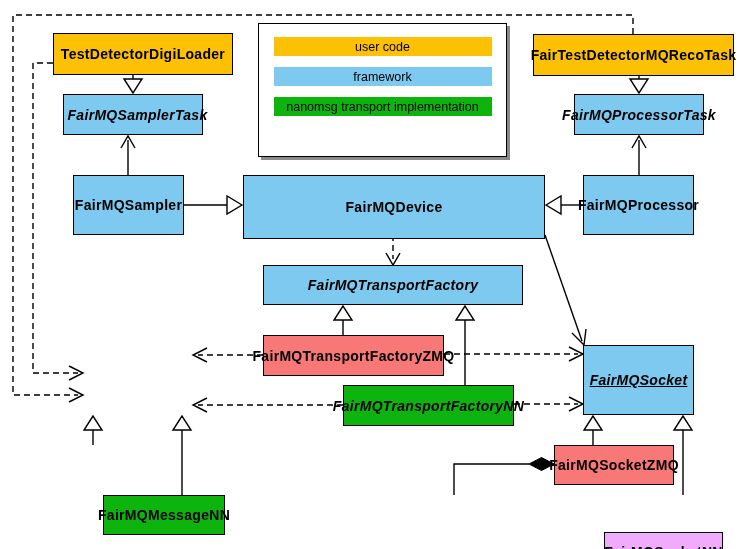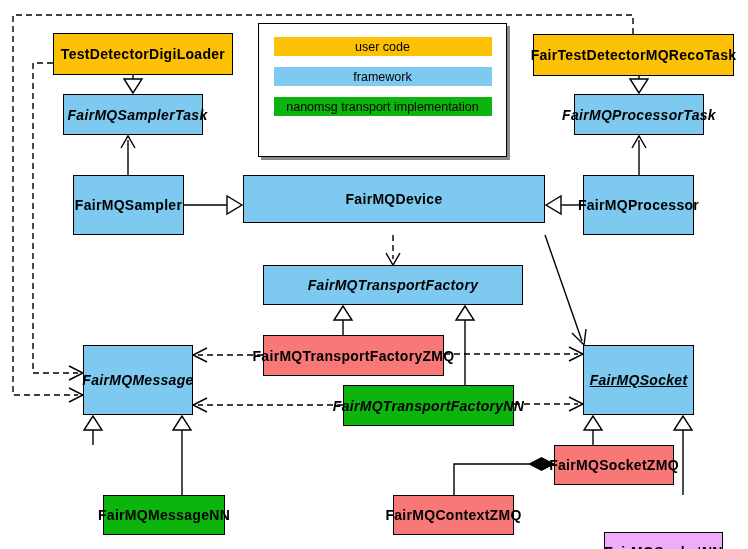--- a/index.html
+++ b/index.html
@@ -7,21 +7,21 @@
           font-family:"Liberation Sans",sans-serif;}
   .wires{position:absolute;left:0;top:0;width:748px;height:549px;}
   .node{position:absolute;box-sizing:border-box;border:1.5px solid #000;background:#fff;
         display:flex;align-items:center;justify-content:center;text-align:center;
         font-weight:bold;font-size:14px;letter-spacing:0.3px;color:#000;white-space:nowrap;}
   .abstract{font-style:italic;}
   
   .n-digiLoader{left:53px;top:33px;width:180px;height:42px;}
   .n-samplerTask{left:63px;top:94px;width:140px;height:41px;padding-left:9px;}
   .n-sampler{left:73px;top:175px;width:111px;height:60px;}
-  .n-device{left:243px;top:175px;width:302px;height:48px;}
+  .n-device{left:243px;top:175px;width:302px;height:64px;}
   .n-recoTask{left:533px;top:34px;width:201px;height:42px;}
   .n-processorTask{left:574px;top:94px;width:130px;height:41px;}
   .n-processor{left:583px;top:175px;width:111px;height:60px;}
   .n-transportFactory{left:263px;top:265px;width:260px;height:40px;}
   .n-transportFactoryZMQ{left:263px;top:335px;width:181px;height:41px;}
   .n-transportFactoryNN{left:343px;top:385px;width:171px;height:41px;}
   .n-message{left:83px;top:345px;width:110px;height:70px;}
   .n-socket{left:583px;top:345px;width:111px;height:70px;text-decoration:underline;}
   .n-messageZMQ{left:33px;top:445px;width:131px;height:40px;}
   .n-messageNN{left:103px;top:495px;width:122px;height:40px;}
@@ -102,26 +102,24 @@
 
   <div class="node n-digiLoader" style="background: rgb(252, 193, 5);">TestDetectorDigiLoader</div>
   <div class="node n-recoTask" style="background: rgb(252, 193, 5);">FairTestDetectorMQRecoTask</div>
 
   <div class="node n-samplerTask abstract" style="background: rgb(126, 201, 239);">FairMQSamplerTask</div>
   <div class="node n-processorTask abstract" style="background: rgb(126, 201, 239);">FairMQProcessorTask</div>
   <div class="node n-sampler" style="background: rgb(126, 201, 239);">FairMQSampler</div>
   <div class="node n-device" style="background: rgb(126, 201, 239);">FairMQDevice</div>
   <div class="node n-processor" style="background: rgb(126, 201, 239);">FairMQProcessor</div>
   <div class="node n-transportFactory abstract" style="background: rgb(126, 201, 239);">FairMQTransportFactory</div>
-  <div class="node n-message abstract" style="background: rgb(126, 201, 239);">FairMQMessage</div>
   <div class="node n-socket abstract" style="background: rgb(126, 201, 239);">FairMQSocket</div>
 
   <div class="node n-transportFactoryZMQ" style="background: rgb(248, 120, 120);">FairMQTransportFactoryZMQ</div>
   <div class="node n-socketZMQ" style="background: rgb(248, 120, 120);">FairMQSocketZMQ</div>
-  <div class="node n-contextZMQ" style="background: rgb(248, 120, 120);">FairMQContextZMQ</div>
 
   <div class="node n-transportFactoryNN" style="background: rgb(13, 180, 13); font-style: italic;">FairMQTransportFactoryNN</div>
   <div class="node n-messageNN" style="background: rgb(13, 180, 13);">FairMQMessageNN</div>
   <div class="node n-socketNN" style="background: #f0abfc; margin-top: 37px;">FairMQSocketNN</div>
 
   <div class="legend">
     <div class="legend-item" style="background: rgb(252, 193, 5);">user code</div>
     <div class="legend-item" style="background: rgb(126, 201, 239);">framework</div>
     <div class="legend-item" style="background: rgb(13, 180, 13);">nanomsg transport implementation</div>
   </div>

